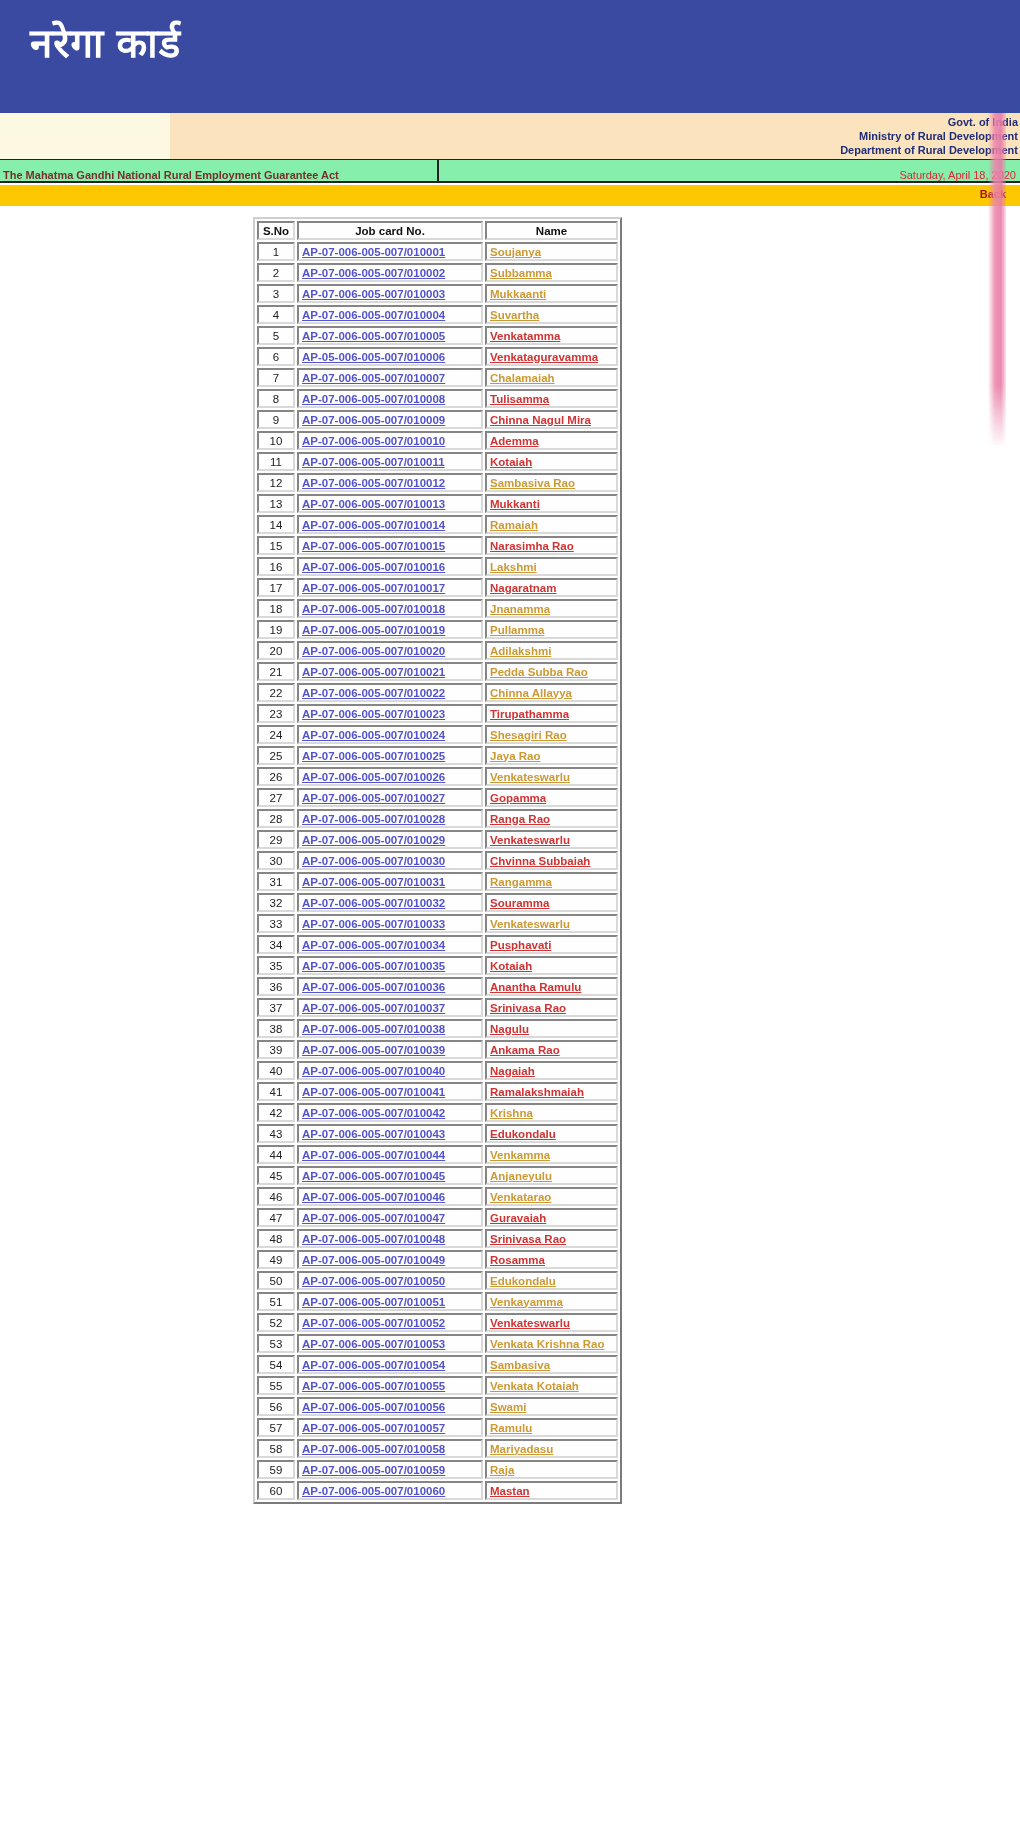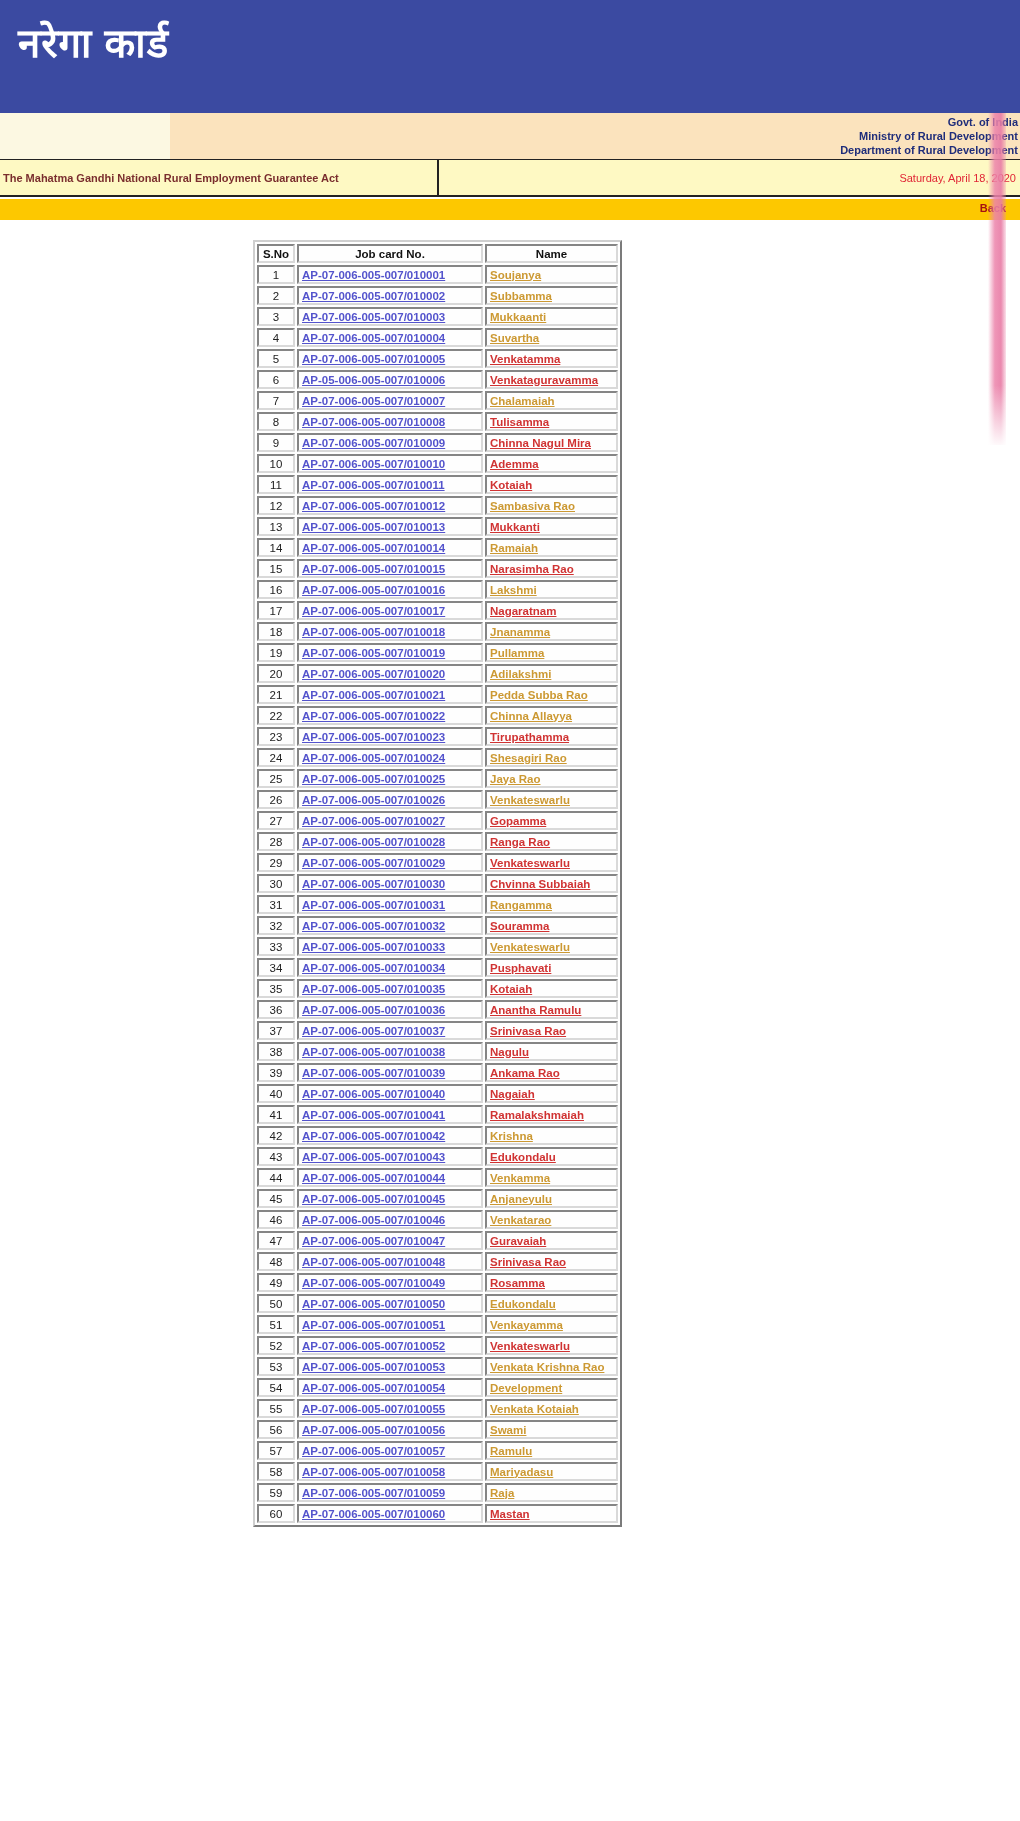--- a/index.html
+++ b/index.html
@@ -6,21 +6,21 @@
   html, body { width: 1020px; }
   body {
     width: 1020px; height: 1821px; overflow: hidden;
     background: #ffffff;
     font-family: "Liberation Sans", "DejaVu Sans", sans-serif;
     position: relative;
   }
   .blue-header {
     width: 100%; height: 113px;
     background: #3b4aa1;
-    padding: 14px 0 0 18px;
+    padding: 14px 0 0 30px;
   }
   .page-title {
     color: #ffffff;
     font-size: 40px;
     font-weight: bold;
     letter-spacing: 1px;
   }
   .cream-band {
     width: 100%; height: 46px;
     background: #fbe3bd;
@@ -34,27 +34,27 @@
   .govt-lines {
     position: absolute; right: 2px; top: 2px;
     text-align: right;
     color: #1f2d7a;
     font-size: 11px;
     font-weight: bold;
     line-height: 14px;
     white-space: nowrap;
   }
   .act-bar {
-    width: 100%; height: 38px;
-    background: #fef9c3;
+    width: 100%; height: 24px;
+    background: #86efac;
     border-top: 1px solid #222;
     border-bottom: 2px solid #222;
     position: relative;
     display: flex;
-    align-items: center;
+    align-items: flex-end;
   }
   .act-title {
     color: #7a2e2e;
     font-size: 11px;
     font-weight: bold;
     padding-left: 3px;
     white-space: nowrap;
   }
   .act-divider {
     position: absolute; left: 437px; top: 0;
@@ -84,21 +84,21 @@
   .pink-stripe {
     position: absolute;
     left: 988px; top: 113px;
     width: 18px; height: 332px;
     background:
       linear-gradient(to bottom, rgba(255,255,255,0) 82%, rgba(255,255,255,0.95) 100%),
       linear-gradient(to right, rgba(238,132,170,0) 0%, rgba(236,132,171,0.85) 38%, rgba(232,123,165,0.9) 72%, rgba(238,132,170,0.25) 100%);
     z-index: 5;
     pointer-events: none;
   }
-  .content { padding-left: 253px; padding-top: 20px; }
+  .content { padding-left: 253px; padding-top: 11px; }
   table.jobcards {
     border-collapse: separate;
     border-spacing: 2px;
     border: 2px outset #cfcfcf;
     background: #ffffff;
     table-layout: fixed;
   }
   table.jobcards th, table.jobcards td {
     border: 2px inset #d9d9d9;
     background: #fefefe;
@@ -421,21 +421,21 @@
             <td class="name-cell red">Venkateswarlu</td>
           </tr>
           <tr>
             <td class="sno-cell">53</td>
             <td class="job-cell"><a>AP-07-006-005-007/010053</a></td>
             <td class="name-cell gold">Venkata Krishna Rao</td>
           </tr>
           <tr>
             <td class="sno-cell">54</td>
             <td class="job-cell"><a>AP-07-006-005-007/010054</a></td>
-            <td class="name-cell gold">Development</td>
+            <td class="name-cell gold">Sambasiva</td>
           </tr>
           <tr>
             <td class="sno-cell">55</td>
             <td class="job-cell"><a>AP-07-006-005-007/010055</a></td>
             <td class="name-cell gold">Venkata Kotaiah</td>
           </tr>
           <tr>
             <td class="sno-cell">56</td>
             <td class="job-cell"><a>AP-07-006-005-007/010056</a></td>
             <td class="name-cell gold">Swami</td>

